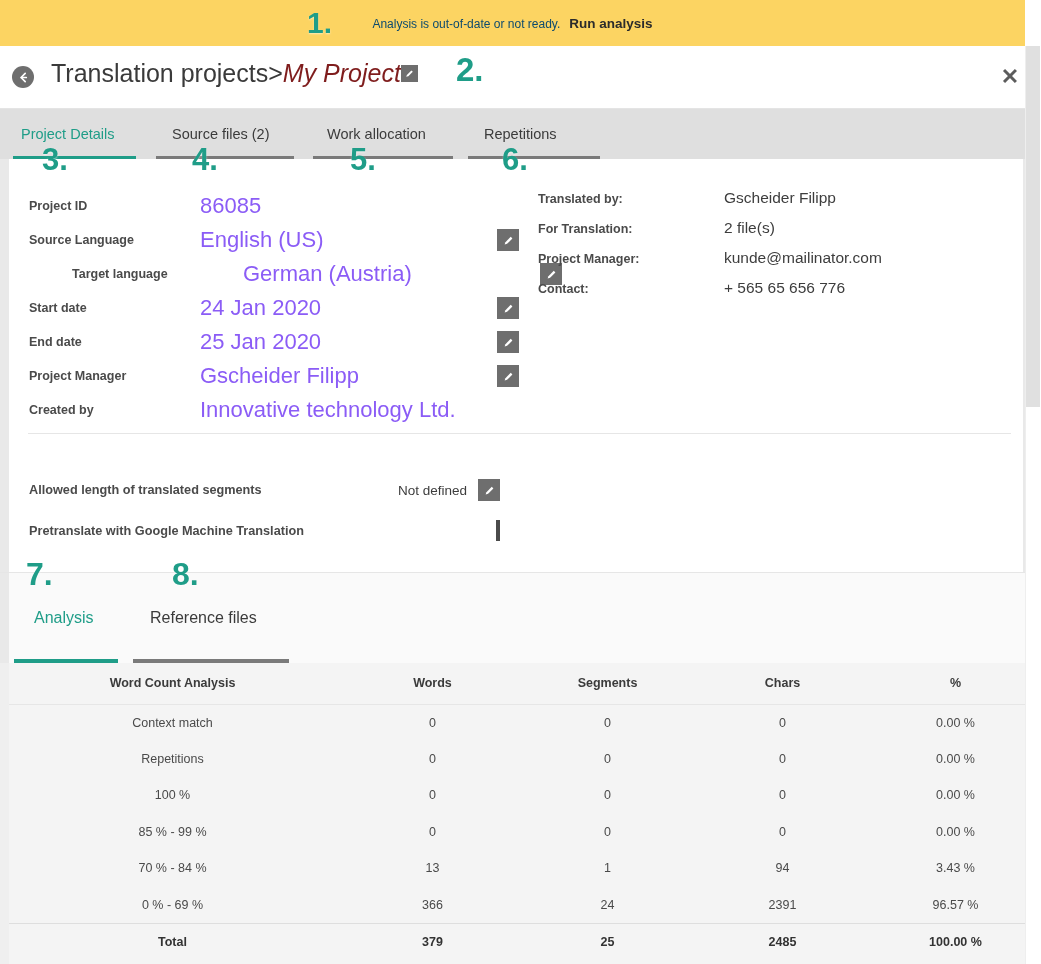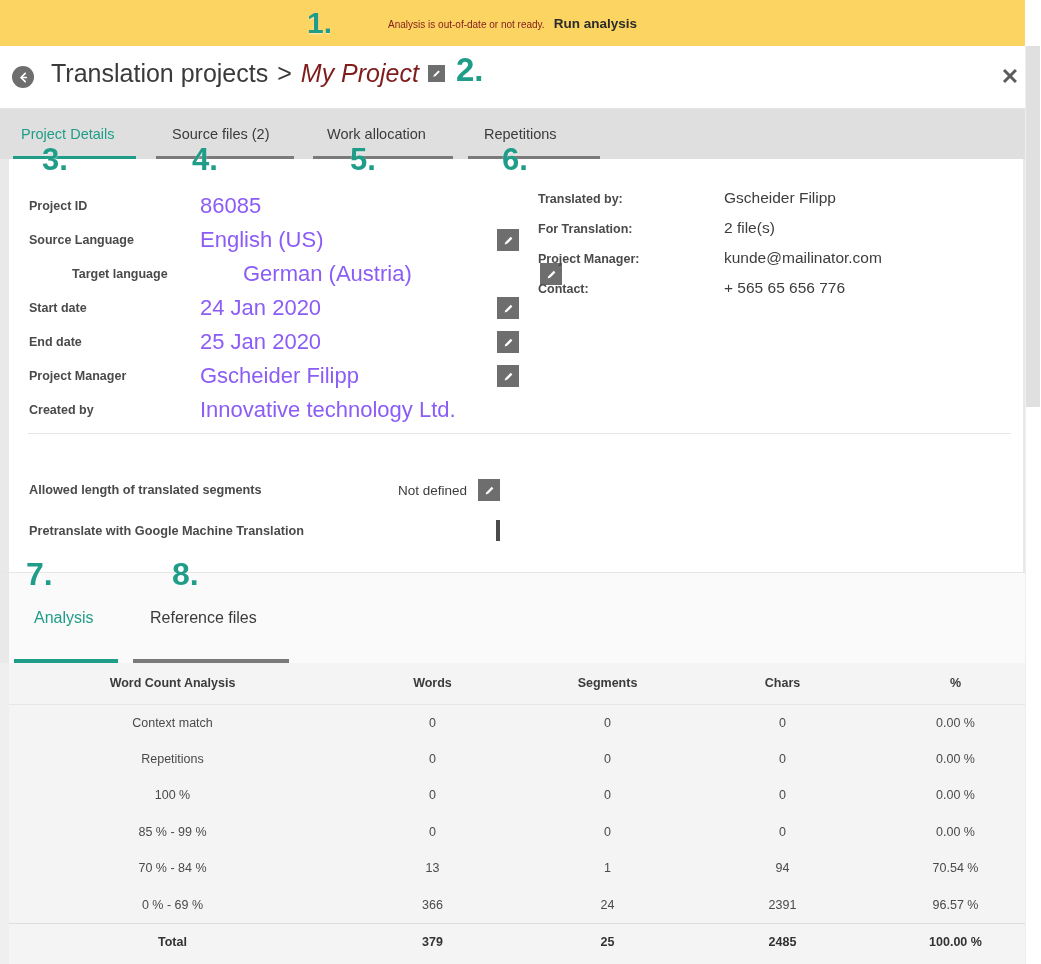--- a/index.html
+++ b/index.html
@@ -17,21 +17,21 @@
   }
 
   
   .banner {
     position: absolute; left: 0; top: 0;
     width: 1025px; height: 46px;
     background: #fcd462;
     display: flex; align-items: center; justify-content: center;
   }
   .banner-inner { display: flex; align-items: baseline; gap: 9px; }
-  .banner-text { font-size: 10px; color: #7f1d1d; }
+  .banner-text { font-size: 12px; color: #0c4a6e; }
   .banner-link {
     font-size: 13.5px; color: #2b2b2b; font-weight: bold; cursor: pointer;
   }
 
   
   .header {
     position: absolute; left: 0; top: 46px;
     width: 1041px; height: 63px;
     background: #ffffff;
     border-bottom: 1px solid #e4e4e4;
@@ -39,21 +39,21 @@
   .back-btn {
     position: absolute; left: 12px; top: 20px;
     width: 22px; height: 22px; border-radius: 50%;
     background: #6e6e6e; cursor: pointer;
     display: flex; align-items: center; justify-content: center;
   }
   .back-btn svg { display: block; }
   .crumb {
     position: absolute; left: 51px; top: 13px;
     font-size: 25px; color: #3a3a3a; font-weight: 400;
-    display: flex; align-items: center; gap: 9px;
+    display: flex; align-items: center; 
     white-space: nowrap;
   }
   .crumb-sep { color: #3a3a3a; }
   .crumb-current { font-style: italic; color: #7f1d1d; }
   .edit-sq {
     display: inline-flex; align-items: center; justify-content: center;
     width: 17px; height: 17px; background: #6e6e6e; cursor: pointer;
     vertical-align: middle;
   }
   .edit-sq svg { display: block; }
@@ -415,21 +415,21 @@
           <td>0</td>
           <td>0</td>
           <td>0</td>
           <td>0.00 %</td>
         </tr>
         <tr>
           <td>70 % - 84 %</td>
           <td>13</td>
           <td>1</td>
           <td>94</td>
-          <td>70.54 %</td>
+          <td>3.43 %</td>
         </tr>
         <tr>
           <td>0 % - 69 %</td>
           <td>366</td>
           <td>24</td>
           <td>2391</td>
           <td>96.57 %</td>
         </tr>
         <tr class="total">
           <td>Total</td>

